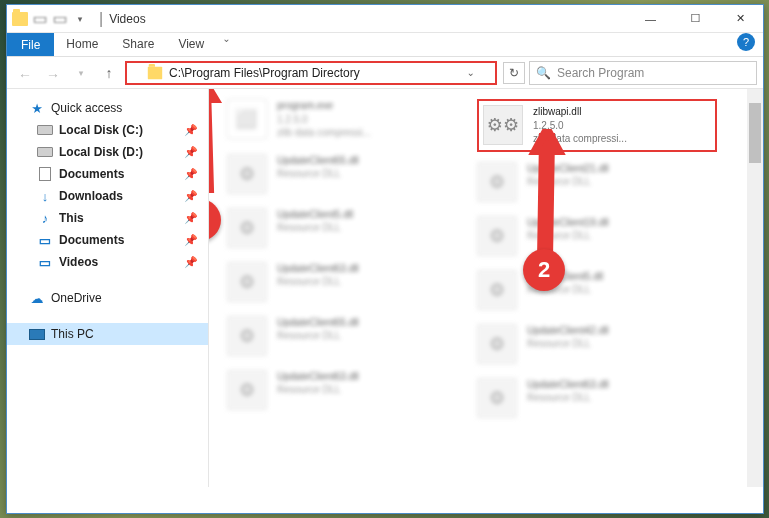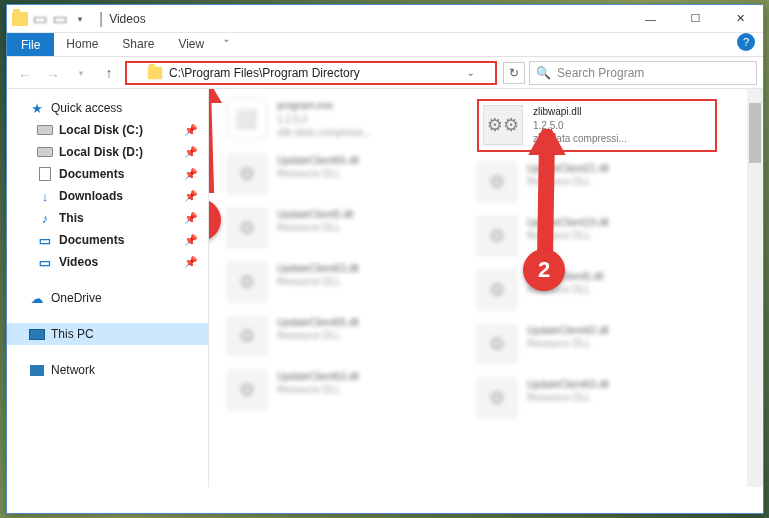--- a/index.html
+++ b/index.html
@@ -168,26 +168,20 @@
           <span>OneDrive</span>
         </div>
       <div class="side-spacer"></div>
       <div class="side-item header selected">
           <span class="side-icon">
             <span class="pc-icon"></span>
           </span>
           <span>This PC</span>
         </div>
       <div class="side-spacer"></div>
-      <div class="side-item header">
-          <span class="side-icon">
-            <span class="net-icon"></span>
-          </span>
-          <span>Network</span>
-        </div>
     </div>
 
     <div class="filearea">
       <div class="file-col c1">
         <div class="file-item blur">
           <div class="file-thumb exe">⬜</div>
           <div class="file-meta">
               <div class="name">program.exe</div>
               <div class="sub">1.2.5.0</div>
               <div class="sub">zlib data compressi...</div>

